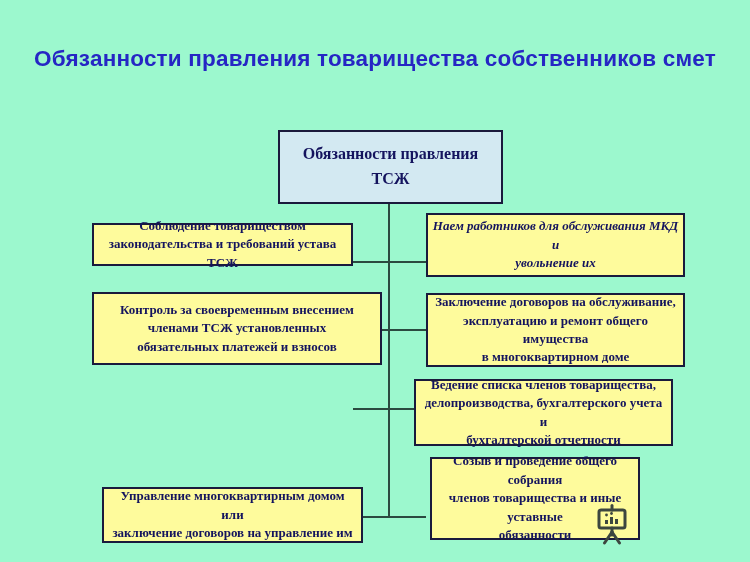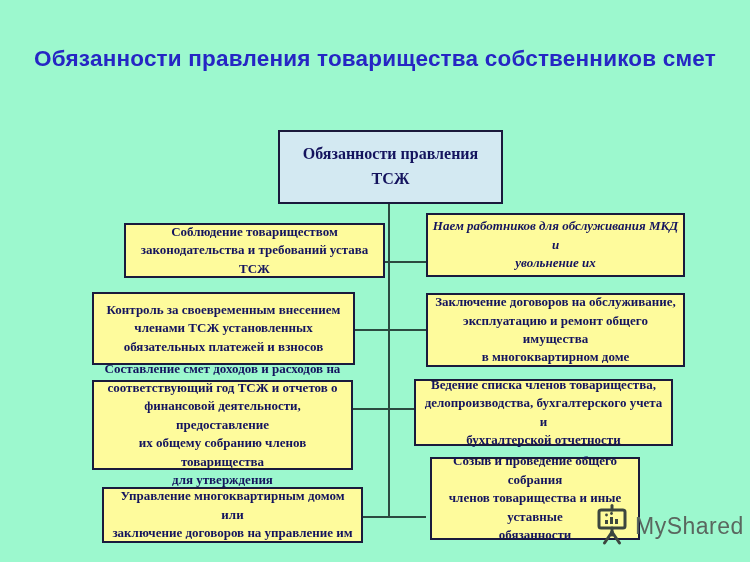--- a/index.html
+++ b/index.html
@@ -41,22 +41,22 @@
     left:278px;top:130px;width:225px;height:74px;
     background:var(--root-fill-blue);
     font-size:16px;line-height:1.55;text-align:center;
   }
   .node.yellow{
     background:var(--node-fill-yellow);
     font-size:13px;line-height:1.42;
     padding:1px 4px;
   }
   
-  .l1{left:92px;top:223px;width:261px;height:55px;margin-left:32px;}
-  .l2{left:92px;top:292px;width:263px;height:73px;}
+  .l1{left:92px;top:223px;width:261px;height:43px;}
+  .l2{left:92px;top:292px;width:290px;height:73px;}
   .l3{left:92px;top:380px;width:261px;height:90px;line-height:1.34;}
   .l4{left:102px;top:487px;width:261px;height:56px;}
   
   .r1{left:426px;top:213px;width:259px;height:64px;line-height:1.9;font-style:italic;}
   .r2{left:426px;top:293px;width:259px;height:74px;line-height:1.6;}
   .r3{left:414px;top:379px;width:259px;height:67px;line-height:1.55;}
   .r4{left:430px;top:457px;width:210px;height:83px;line-height:1.6;}
   
   .line{position:absolute;background:var(--connector);}
   .trunk{left:388px;top:204px;width:2px;height:314px;}
@@ -91,25 +91,20 @@
 
   <div class="node root">Обязанности правления
 ТСЖ</div>
 
   <div class="node yellow l1">Соблюдение товариществом
 законодательства и требований устава
 ТСЖ</div>
   <div class="node yellow l2">Контроль за своевременным внесением
 членами ТСЖ установленных
 обязательных платежей и взносов</div>
-  <div class="node yellow l3">Составление смет доходов и расходов на
-соответствующий год ТСЖ и отчетов о
-финансовой деятельности, предоставление
-их общему собранию членов товарищества
-для утверждения</div>
   <div class="node yellow l4">Управление многоквартирным домом или
 заключение договоров на управление им</div>
 
   <div class="node yellow r1">Наем работников для обслуживания МКД и
 увольнение их</div>
   <div class="node yellow r2">Заключение договоров на обслуживание,
 эксплуатацию и ремонт общего имущества
 в многоквартирном доме</div>
   <div class="node yellow r3">Ведение списка членов товарищества,
 делопроизводства, бухгалтерского учета и
@@ -126,16 +121,15 @@
         <rect x="14" y="14" width="3" height="7" fill="#3C463F"></rect>
         <rect x="19" y="16" width="3" height="5" fill="#3C463F"></rect>
         <circle cx="10.5" cy="12" r="1.4" fill="#3C463F"></circle>
         <circle cx="15.5" cy="10.5" r="1.4" fill="#3C463F"></circle>
         <line x1="16" y1="2.5" x2="16" y2="7" stroke="#3C463F" stroke-width="3" stroke-linecap="round"></line>
         <line x1="16" y1="25" x2="16" y2="32" stroke="#3C463F" stroke-width="3" stroke-linecap="round"></line>
         <line x1="16" y1="29" x2="8.5" y2="40" stroke="#3C463F" stroke-width="3" stroke-linecap="round"></line>
         <line x1="16" y1="29" x2="23.5" y2="40" stroke="#3C463F" stroke-width="3" stroke-linecap="round"></line>
       </svg>
     </span>
-    <span class="wm-text">MyShared</span>
   </div>
 
 </div>
 
 </body></html>

